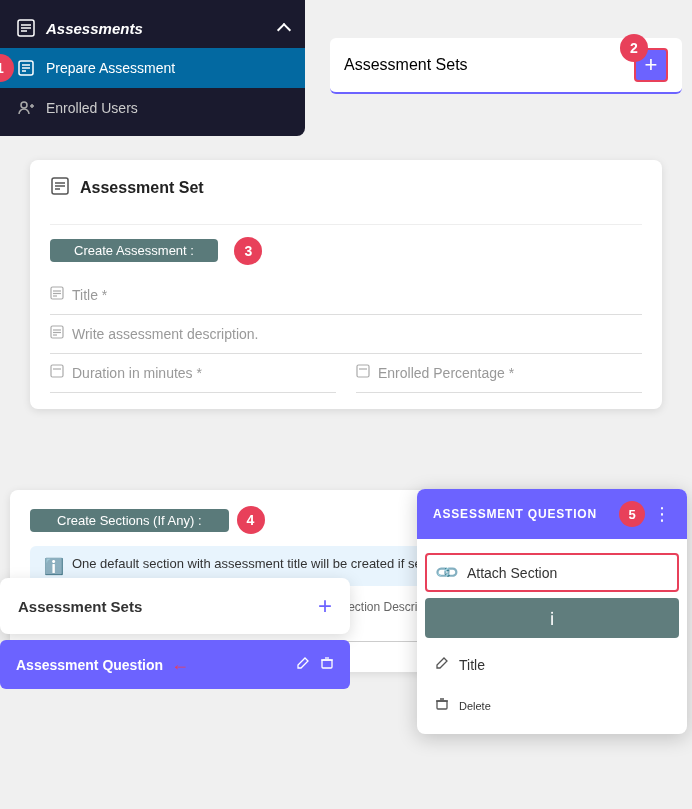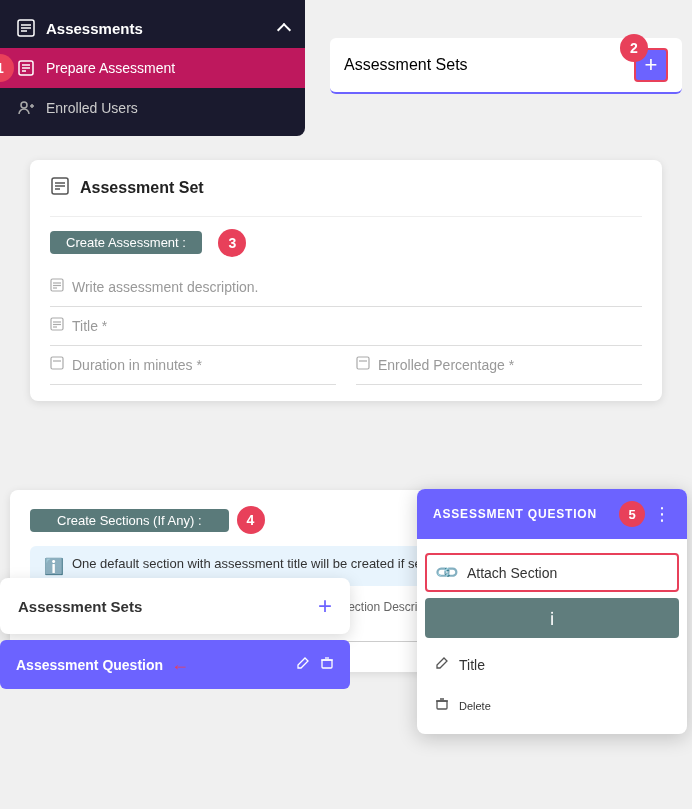--- a/index.html
+++ b/index.html
@@ -22,20 +22,21 @@
       padding: 8px 0;
     }
     .sidebar-header {
       display: flex;
       align-items: center;
       justify-content: space-between;
       padding: 10px 16px;
       color: white;
       font-size: 15px;
       font-weight: 600;
+      font-style: italic;
     }
     .sidebar-header-left {
       display: flex;
       align-items: center;
       gap: 10px;
     }
     .sidebar-icon {
       width: 20px; height: 20px;
       display: inline-flex; align-items: center; justify-content: center;
     }
@@ -44,21 +45,21 @@
       border-top: 2px solid white;
       border-right: 2px solid white;
       transform: rotate(-45deg);
       margin-top: 4px;
     }
     .sidebar-item-active {
       display: flex;
       align-items: center;
       gap: 10px;
       padding: 10px 16px;
-      background: #be185d;
+      background: #0369a1;
       color: white;
       font-size: 14px;
       font-weight: 500;
       cursor: pointer;
       position: relative;
     }
     .step-badge {
       position: absolute;
       left: -14px;
       width: 28px; height: 28px;
@@ -127,33 +128,33 @@
       right: 30px;
       background: white;
       border-radius: 8px;
       padding: 16px 20px;
       box-shadow: 0 2px 8px rgba(0,0,0,0.1);
     }
     .card-title-row {
       display: flex;
       align-items: center;
       gap: 10px;
-      padding-bottom: 16px;
+      padding-bottom: 24px;
       border-bottom: 1px solid #eee;
       margin-bottom: 12px;
     }
     .card-title-text {
       font-size: 16px;
       font-weight: 700;
       color: #222;
     }
     .create-badge {
       background: #5a7a7a;
       color: white;
-      padding: 4px 16px;
+      padding: 4px 24px;
       border-radius: 4px;
       font-size: 13px;
       font-weight: 500;
       display: inline-block;
       margin-bottom: 14px;
     }
     .step-badge-3 {
       display: inline-flex;
       width: 28px; height: 28px;
       background: #e8405a;
@@ -429,33 +430,33 @@
 
   <div class="form-field">
     <span class="form-field-icon">
       <svg width="14" height="14" viewBox="0 0 14 14" fill="none">
         <rect x="1" y="1" width="12" height="12" rx="1.5" stroke="#aaa" stroke-width="1.2" fill="none"></rect>
         <line x1="3" y1="5" x2="11" y2="5" stroke="#aaa" stroke-width="1.2"></line>
         <line x1="3" y1="7.5" x2="11" y2="7.5" stroke="#aaa" stroke-width="1.2"></line>
         <line x1="3" y1="10" x2="7" y2="10" stroke="#aaa" stroke-width="1.2"></line>
       </svg>
     </span>
-    <span>Write assessment description.</span>
+    <span>Title *</span>
   </div>
 
   <div class="form-field">
     <span class="form-field-icon">
       <svg width="14" height="14" viewBox="0 0 14 14" fill="none">
         <rect x="1" y="1" width="12" height="12" rx="1.5" stroke="#aaa" stroke-width="1.2" fill="none"></rect>
         <line x1="3" y1="5" x2="11" y2="5" stroke="#aaa" stroke-width="1.2"></line>
         <line x1="3" y1="7.5" x2="11" y2="7.5" stroke="#aaa" stroke-width="1.2"></line>
         <line x1="3" y1="10" x2="7" y2="10" stroke="#aaa" stroke-width="1.2"></line>
       </svg>
     </span>
-    <span>Title *</span>
+    <span>Write assessment description.</span>
   </div>
 
   <div class="form-row">
     <div class="form-field">
       <span class="form-field-icon">
         <svg width="14" height="14" viewBox="0 0 14 14" fill="none">
           <rect x="1" y="1" width="12" height="12" rx="1.5" stroke="#aaa" stroke-width="1.2" fill="none"></rect>
           <line x1="3" y1="5" x2="11" y2="5" stroke="#aaa" stroke-width="1.2"></line>
         </svg>
       </span>

